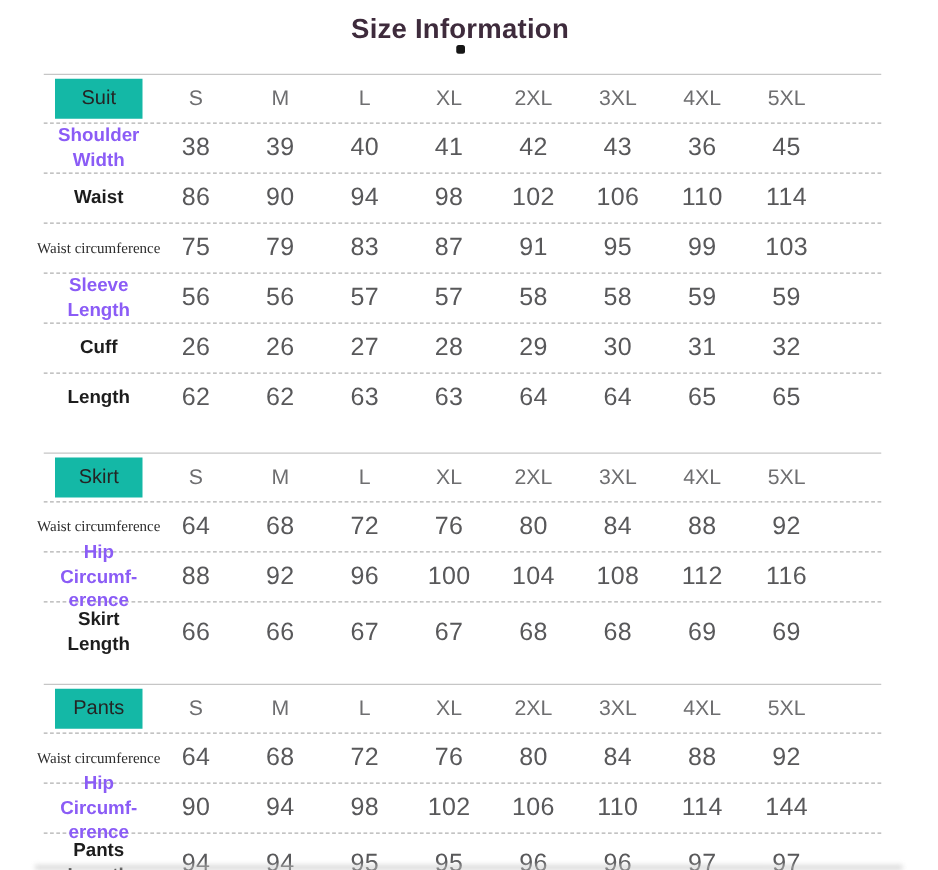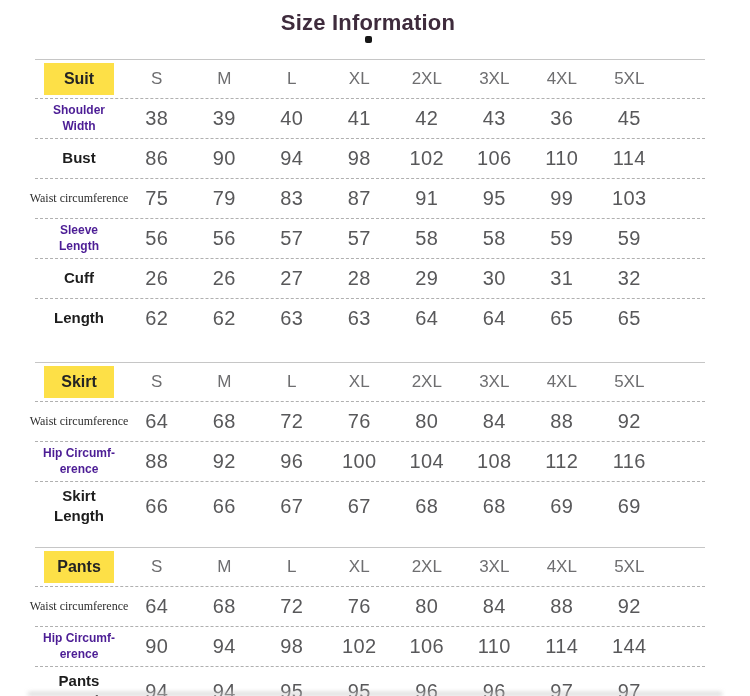--- a/index.html
+++ b/index.html
@@ -24,29 +24,29 @@
   .row + .row { border-top:1px dashed #b0b0b0; }
   .header-row { height:38px; }
   .data-row { height:39px; }
   .section:not(:first-child) .data-row:last-child { height:48px; }
 
   .label-cell { width:88px; flex:none; display:flex; justify-content:center; align-items:center; text-align:center; }
   .cell { flex:1; display:flex; justify-content:center; align-items:center; }
   .spacer { width:42px; flex:none; }
 
   .header-label-text {
-    font-size:16px; font-weight:700; color:#242424;
-    background:#fde047; width:70px; padding:7px 0; text-align:center;
+    font-size:16px; font-weight:400; color:#242424;
+    background:#14b8a6; width:70px; padding:7px 0; text-align:center;
   }
   .size-cell { font-size:17px; color:#6e6e70; }
   .value-cell { font-size:20px; color:#58585a; letter-spacing:.3px; }
 
   .lbl { text-align:center; }
   .strong-lg { font-size:15px; font-weight:700; color:#1d1d1d; white-space:pre-line; line-height:1.35; }
-  .strong-sm { font-size:12px; font-weight:700; color:#4c1d95; white-space:pre-line; line-height:1.3; }
+  .strong-sm { font-size:15px; font-weight:700; color:#8b5cf6; white-space:pre-line; line-height:1.3; }
   .plain { font-size:12px; font-weight:400; color:#2d2d2d; white-space:nowrap;font-family:Liberation Serif, serif; }
 
   .bottom-fade {
     position:absolute; bottom:0; left:28px; right:28px; height:4px;
     background:#c9c9c9; filter:blur(2px); opacity:.7;
   }
 </style>
 </head>
 <body>
 
@@ -83,21 +83,21 @@
           <div class="cell value-cell">40</div>
           <div class="cell value-cell">41</div>
           <div class="cell value-cell">42</div>
           <div class="cell value-cell">43</div>
           <div class="cell value-cell">36</div>
           <div class="cell value-cell">45</div>
           <div class="spacer"></div>
         </div>
         <div class="row data-row">
           <div class="label-cell">
-            <span class="lbl strong-lg">Bust</span>
+            <span class="lbl strong-lg">Waist</span>
           </div>
           <div class="cell value-cell">86</div>
           <div class="cell value-cell">90</div>
           <div class="cell value-cell">94</div>
           <div class="cell value-cell">98</div>
           <div class="cell value-cell">102</div>
           <div class="cell value-cell">106</div>
           <div class="cell value-cell">110</div>
           <div class="cell value-cell">114</div>
           <div class="spacer"></div>

